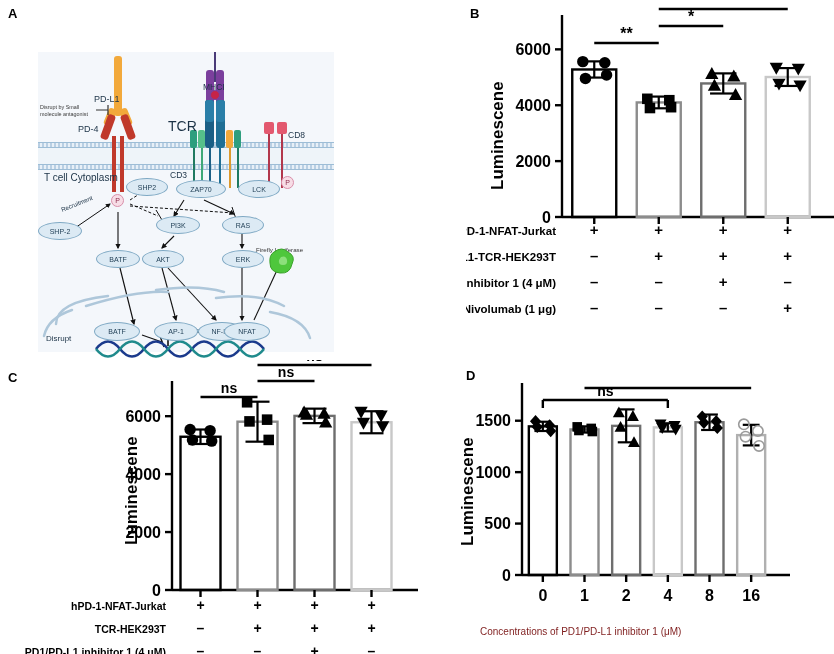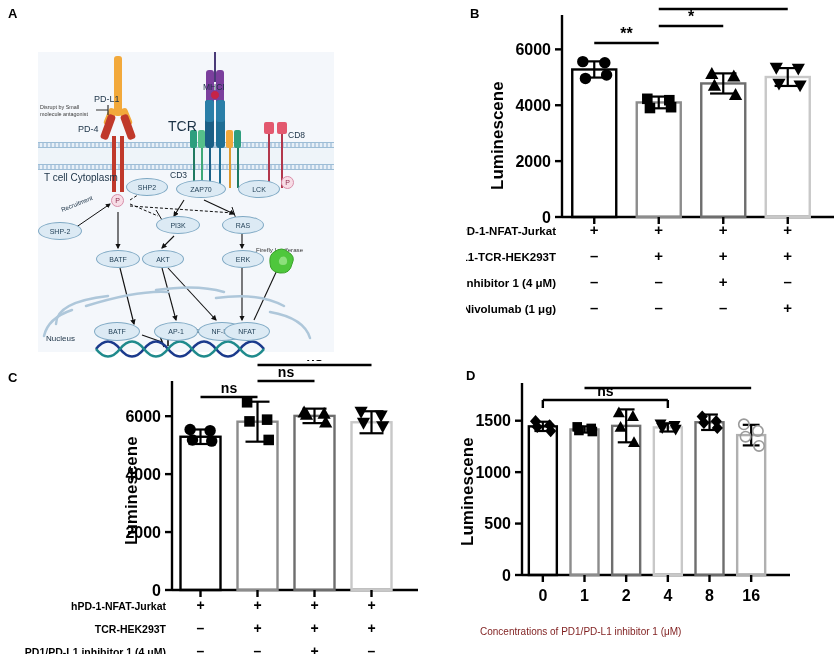--- a/index.html
+++ b/index.html
@@ -140,21 +140,21 @@
 
       <div class="dlabel" style="left:56px;top:42px;font-size:9px;">PD-L1</div>
       <div class="dlabel" style="left:40px;top:72px;font-size:9px;">PD-4</div>
       <div class="dlabel tiny" style="left:2px;top:52px;width:60px;">Disrupt by Small molecule antagonist</div>
       <div class="dlabel" style="left:141px;top:30px;font-size:8.5px;padding-left:24px;">MHCI</div>
       <div class="dlabel" style="left:130px;top:66px;font-size:14px;">TCR</div>
       <div class="dlabel" style="left:132px;top:118px;font-size:8.5px;">CD3</div>
       <div class="dlabel" style="left:250px;top:78px;font-size:8.5px;">CD8</div>
       <div class="dlabel" style="left:6px;top:120px;font-size:10px;">T cell Cytoplasm</div>
       <div class="dlabel" style="left:218px;top:194px;font-size:6.2px;color:#333;">Firefly Luciferase</div>
-      <div class="dlabel" style="left:8px;top:282px;font-size:8px;">Nucleus</div>
+      <div class="dlabel" style="left:8px;top:282px;font-size:8px;">Disrupt</div>
       <div class="dlabel" style="left:122px;top:274px;font-size:8px;">T cell activation</div>
       <div class="dlabel" style="left:22px;top:148px;font-size:6.2px;transform:rotate(-22deg);">Recruitment</div>
 
       <svg class="ov" width="296" height="300">
         <defs>
           <marker id="ah" viewBox="0 0 10 10" refX="8" refY="5" markerWidth="5" markerHeight="5" orient="auto-start-reverse">
             <path d="M0,0 L10,5 L0,10 z" fill="#111"></path>
           </marker>
           <marker id="ahb" viewBox="0 0 10 10" refX="8" refY="5" markerWidth="7" markerHeight="7" orient="auto-start-reverse">
             <path d="M0,0 L10,5 L0,10 z" fill="#111"></path>

